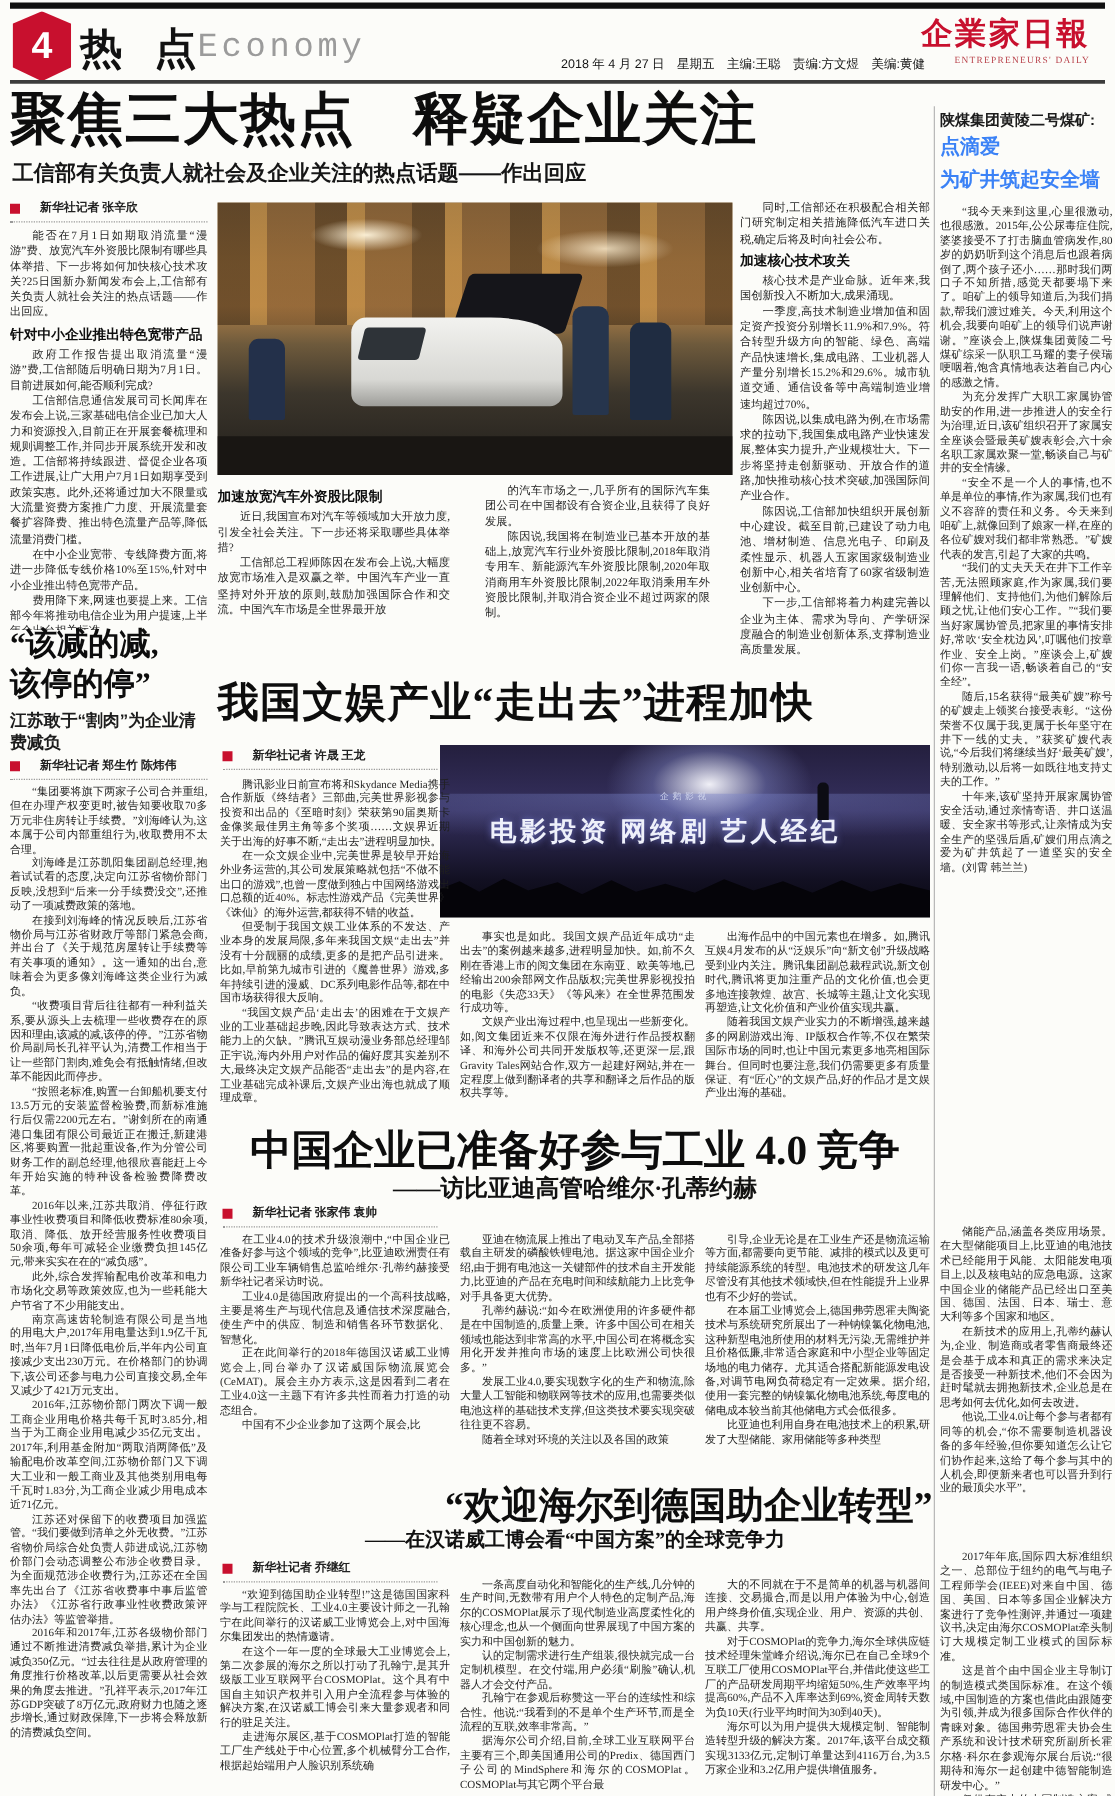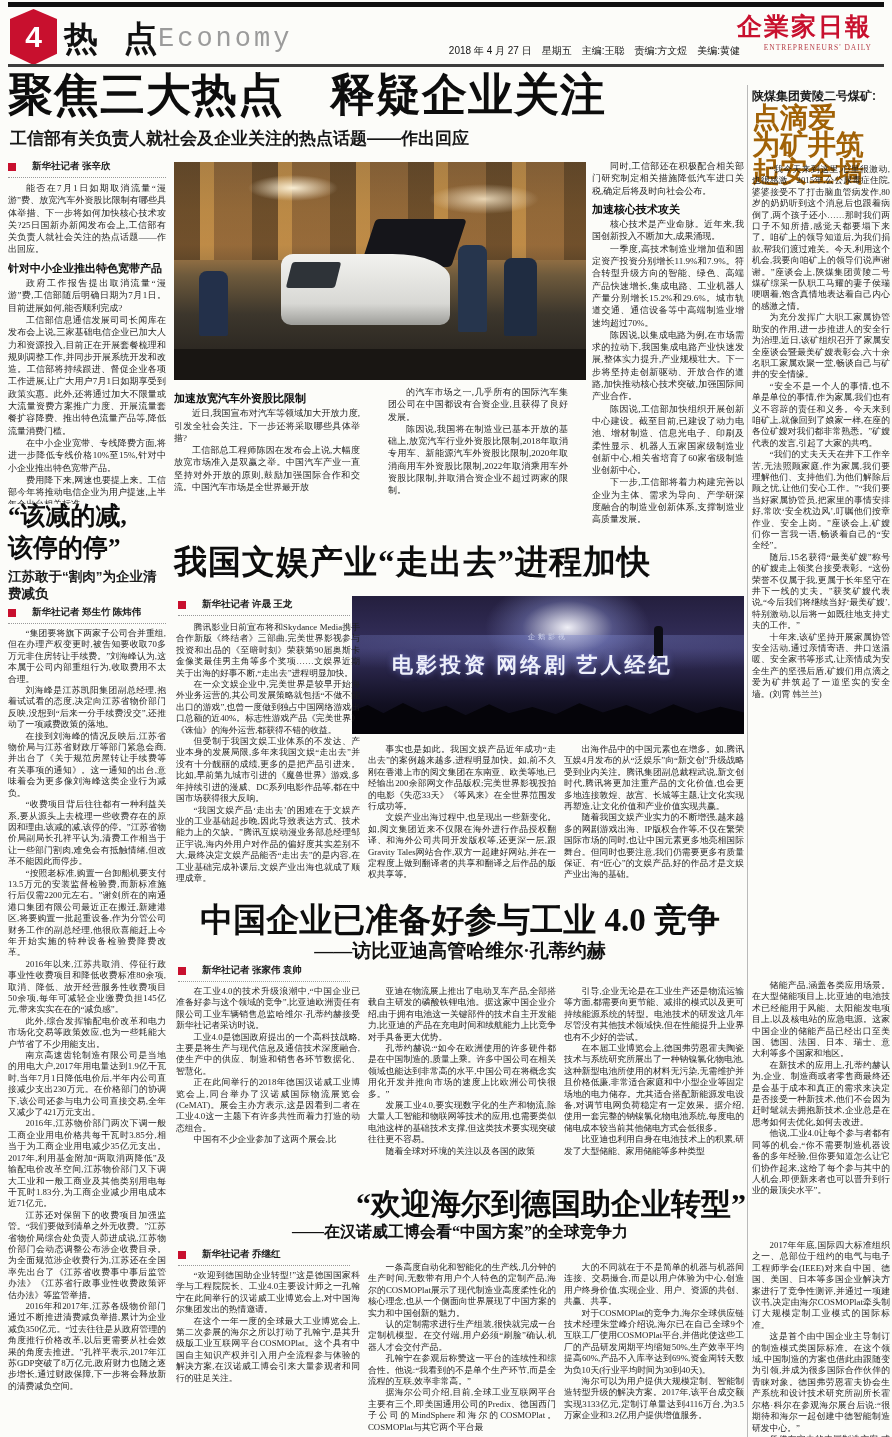--- a/index.html
+++ b/index.html
@@ -50,21 +50,21 @@
   
   .jx-headline{left:8px;top:500px;width:162px;font-size:25px;font-weight:900;line-height:32px;color:#0d0d0d}
   .jx-deck{left:8px;top:568px;width:160px;font-size:13.5px;line-height:17px;font-weight:700;font-family:"Liberation Sans",sans-serif}
   .wy-headline{left:174px;top:540px;width:572px;text-align:left;font-size:33px;font-weight:900;letter-spacing:1px;color:#0d0d0d}
   .in-headline{left:174px;top:898px;width:572px;text-align:center;font-size:33px;font-weight:900;color:#0d0d0d}
   .in-deck{left:174px;top:938px;width:572px;text-align:center;font-size:19px;font-weight:700;color:#111}
   .ha-headline{left:174px;top:1184px;width:572px;text-align:right;font-size:30px;font-weight:900;color:#0d0d0d}
   .ha-deck{left:174px;top:1222px;width:572px;text-align:center;font-size:16px;font-weight:700;color:#111}
   
   .sb-kicker{left:752px;top:88px;width:138px;font-size:12px;font-weight:700;font-family:"Liberation Sans",sans-serif}
-  .sb-title{left:752px;top:104px;width:138px;font-size:28px;font-weight:900;line-height:27px;color:#a16207}
+  .sb-title{left:752px;top:104px;width:138px;font-size:16px;font-weight:900;line-height:27px;color:#3b82f6}
 </style>
 </head>
 <body>
 
 <div class="abs topbar"></div>
 <div class="abs badge">
     <span>4</span>
   </div>
 <div class="abs sec-cn">热 点</div>
 <div class="abs sec-en">Economy</div>
@@ -219,20 +219,21 @@
 
 <div class="abs ha-headline">“欢迎海尔到德国助企业转型”</div>
 <div class="abs ha-deck">——在汉诺威工博会看“中国方案”的全球竞争力</div>
 <div class="byline" style="left:178px;top:1248px;width:172px">
   <span class="sq"></span>
   <span>新华社记者 乔继红</span>
 </div>
 <div class="col dense" style="left:176px;top:1270px;width:184px;height:167px">
     <p>“欢迎到德国助企业转型!”这是德国国家科学与工程院院长、工业4.0主要设计师之一孔翰宁在此间举行的汉诺威工业博览会上,对中国海尔集团发出的热情邀请。</p>
     <p>在这个一年一度的全球最大工业博览会上,第二次参展的海尔之所以打动了孔翰宁,是其升级版工业互联网平台COSMOPlat。这个具有中国自主知识产权并引入用户全流程参与体验的解决方案,在汉诺威工博会引来大量参观者和同行的驻足关注。</p>
+    <p>走进海尔展区,基于COSMOPlat打造的智能工厂生产线处于中心位置,多个机械臂分工合作,根据起始端用户人脸识别系统确</p>
   </div>
 <div class="col dense" style="left:368px;top:1262px;width:188px;height:175px">
     <p>一条高度自动化和智能化的生产线,几分钟的生产时间,无数带有用户个人特色的定制产品,海尔的COSMOPlat展示了现代制造业高度柔性化的核心理念,也从一个侧面向世界展现了中国方案的实力和中国创新的魅力。</p>
     <p>认的定制需求进行生产组装,很快就完成一台定制机模型。在交付端,用户必须“刷脸”确认,机器人才会交付产品。</p>
     <p>孔翰宁在参观后称赞这一平台的连续性和综合性。他说:“我看到的不是单个生产环节,而是全流程的互联,效率非常高。”</p>
     <p>据海尔公司介绍,目前,全球工业互联网平台主要有三个,即美国通用公司的Predix、德国西门子公司的MindSphere和海尔的COSMOPlat。COSMOPlat与其它两个平台最</p>
   </div>
 <div class="col dense" style="left:564px;top:1262px;width:180px;height:175px">
     <p>大的不同就在于不是简单的机器与机器间连接、交易撮合,而是以用户体验为中心,创造用户终身价值,实现企业、用户、资源的共创、共赢、共享。</p>
     <p>对于COSMOPlat的竞争力,海尔全球供应链技术经理朱堂峰介绍说,海尔已在自己全球9个互联工厂使用COSMOPlat平台,并借此使这些工厂的产品研发周期平均缩短50%,生产效率平均提高60%,产品不入库率达到69%,资金周转天数为负10天(行业平均时间为30到40天)。</p>

